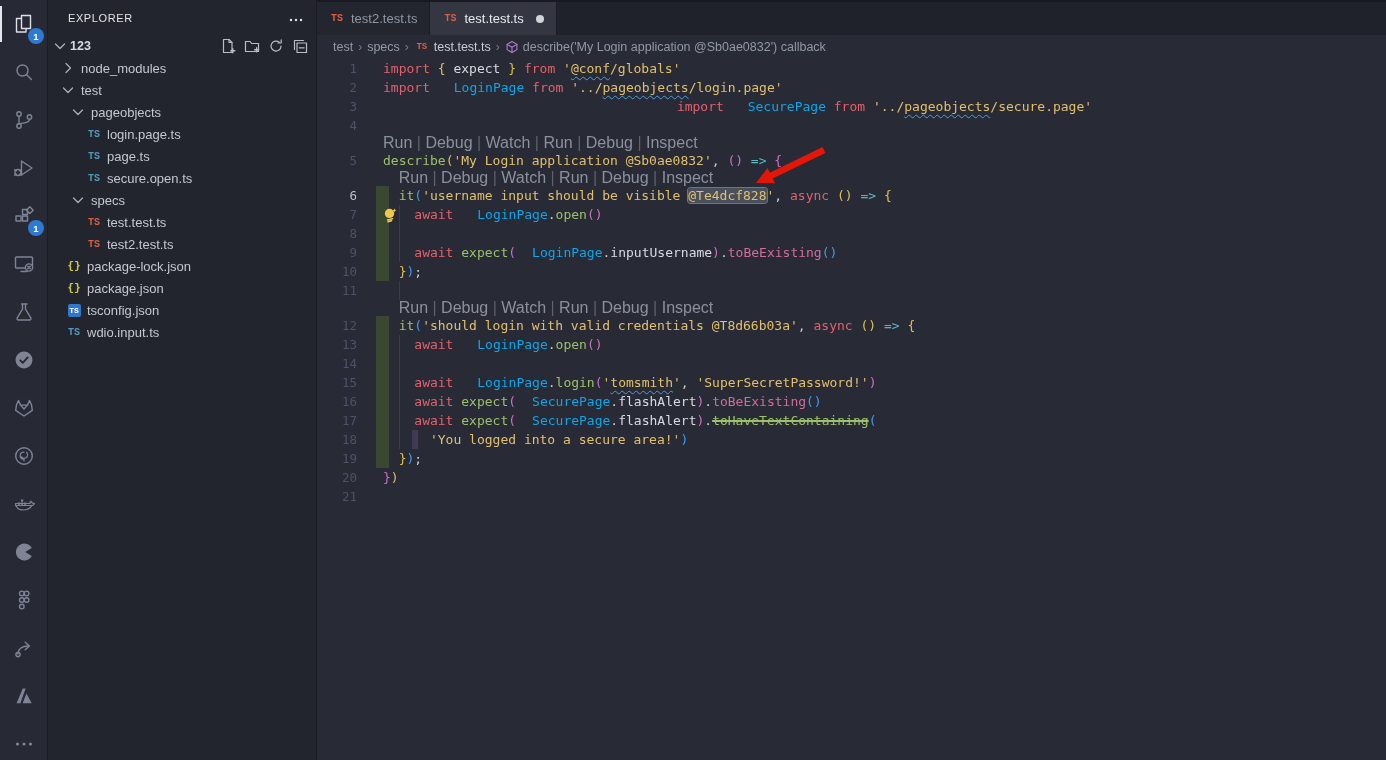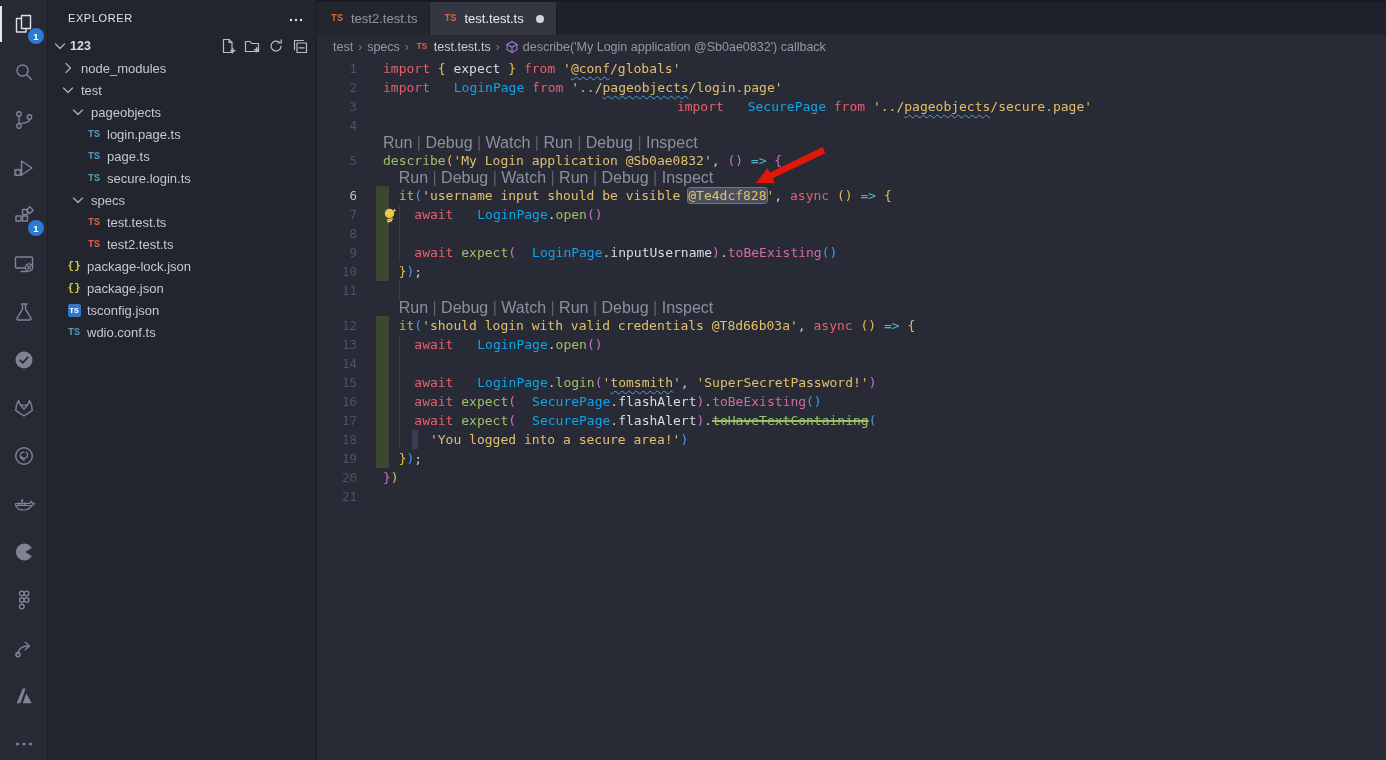--- a/index.html
+++ b/index.html
@@ -317,21 +317,21 @@
       <div class="tree-row" style="padding-left: 38px;">
         <span class="fi ts-blue">TS</span>
         <span class="tree-label">login.page.ts</span>
       </div>
       <div class="tree-row" style="padding-left: 38px;">
         <span class="fi ts-blue">TS</span>
         <span class="tree-label">page.ts</span>
       </div>
       <div class="tree-row" style="padding-left: 38px;">
         <span class="fi ts-blue">TS</span>
-        <span class="tree-label">secure.login.ts</span>
+        <span class="tree-label">secure.open.ts</span>
       </div>
       <div class="tree-row" style="padding-left: 22px;">
         <span class="chev icon16">
           <svg viewBox="0 0 16 16" fill="none" stroke="currentColor" stroke-width="1.2" stroke-linecap="round" stroke-linejoin="round">
             <path d="M3.5 6l4.5 4.5L12.5 6"></path>
           </svg>
         </span>
         <span class="tree-label">specs</span>
       </div>
       <div class="tree-row" style="padding-left: 38px;">
@@ -349,21 +349,21 @@
       <div class="tree-row" style="padding-left: 18px;">
         <span class="fi braces">{}</span>
         <span class="tree-label">package.json</span>
       </div>
       <div class="tree-row" style="padding-left: 18px;">
         <span class="fi tsconfig"><span>TS</span></span>
         <span class="tree-label">tsconfig.json</span>
       </div>
       <div class="tree-row" style="padding-left: 18px;">
         <span class="fi ts-blue">TS</span>
-        <span class="tree-label">wdio.conf.ts</span>
+        <span class="tree-label">wdio.input.ts</span>
       </div>
     </div>
 </div>
 
 <div id="editor">
   <div id="tabbar">
       <div class="tab">
         <span class="fi ts-orange">TS</span>
         <span>test2.test.ts</span>
       </div>

